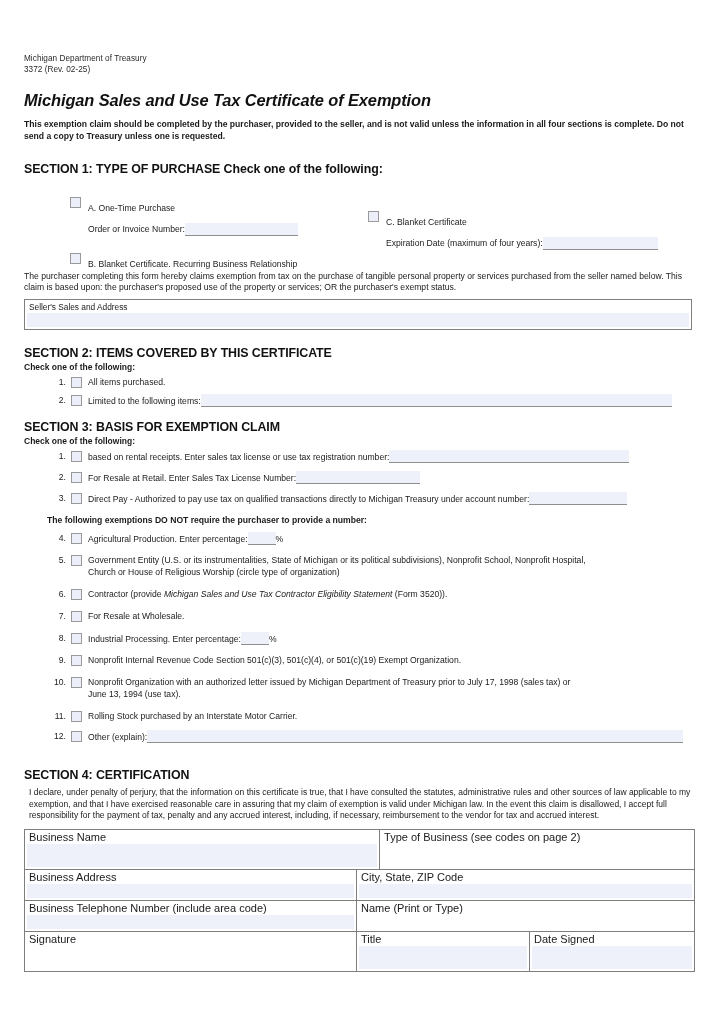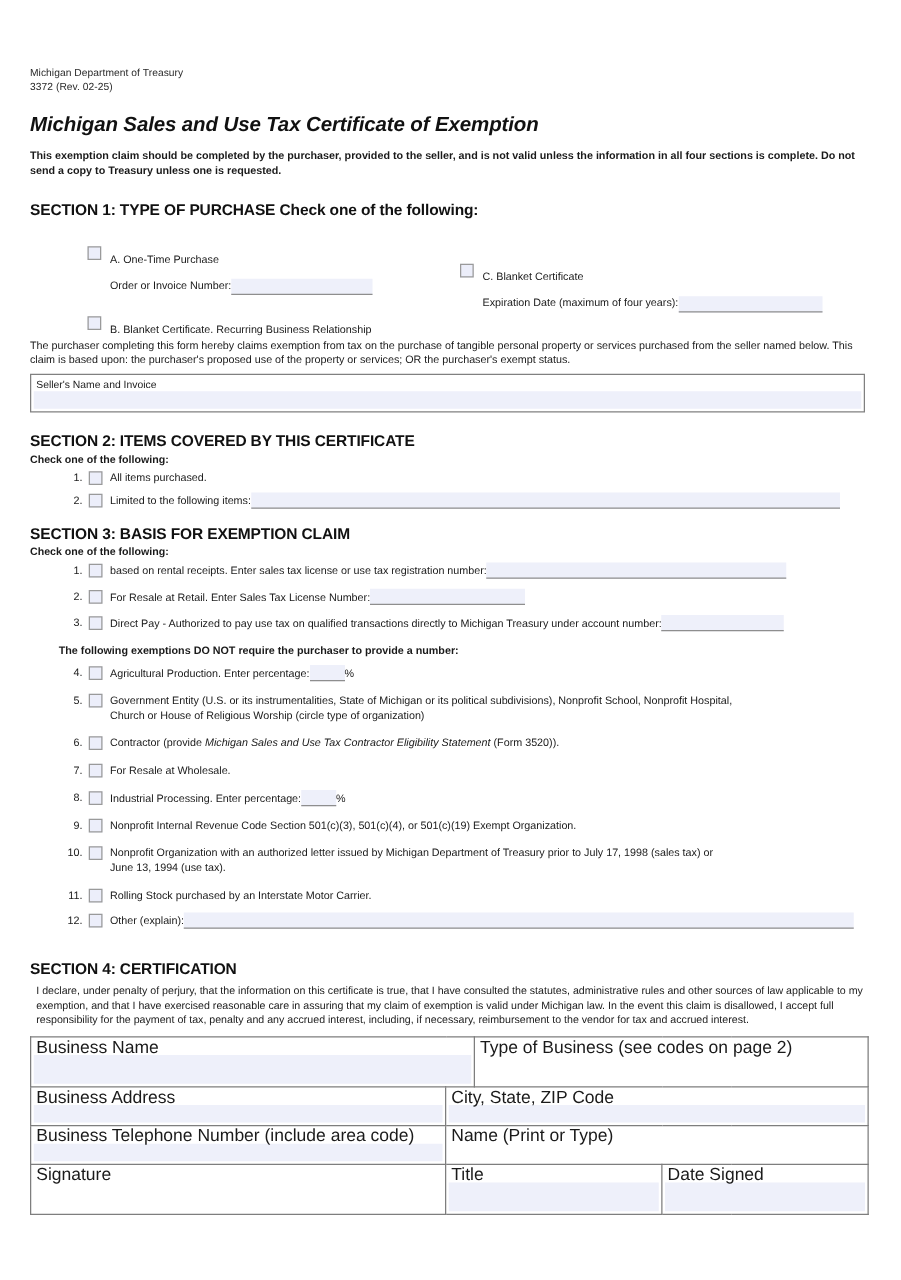--- a/index.html
+++ b/index.html
@@ -177,21 +177,21 @@
     border-collapse: collapse;
     table-layout: fixed;
   }
   table.cert td {
     border: 1px solid #7e7e7e;
     padding: 0;
     vertical-align: top;
     background: #ffffff;
   }
   .cell-lbl {
-    font-size: 14px;
+    font-size: 11px;
     padding: 2px 0 1px 4px;
     color: #1a1a1a;
     line-height: 10px;
   }
   .cell-in {
     height: 14px;
     margin: 1px 2px 2px 2px;
     background: #eef0fa;
   }
   .cell-in.tall { height: 23px; }
@@ -235,21 +235,21 @@
       </div>
 
       <div class="rowB opt-row">
         <span class="cbx"></span><span class="lbl">B. Blanket Certificate. Recurring Business Relationship</span>
       </div>
     </div>
 
     <div class="purch">The purchaser completing this form hereby claims exemption from tax on the purchase of tangible personal property or services purchased from the seller named below. This claim is based upon: the purchaser's proposed use of the property or services; OR the purchaser's exempt status.</div>
 
     <div class="seller-box">
-      <div class="cap">Seller's Name and Invoice</div>
+      <div class="cap">Seller's Sales and Address</div>
       <div class="area"></div>
     </div>
 
     <div style="margin-top:16px;">
       <div class="section-head">SECTION 2: ITEMS COVERED BY THIS CERTIFICATE</div>
       <div class="check-one">Check one of the following:</div>
     </div>
 
     <div class="nlist">
       <div class="nrow">

